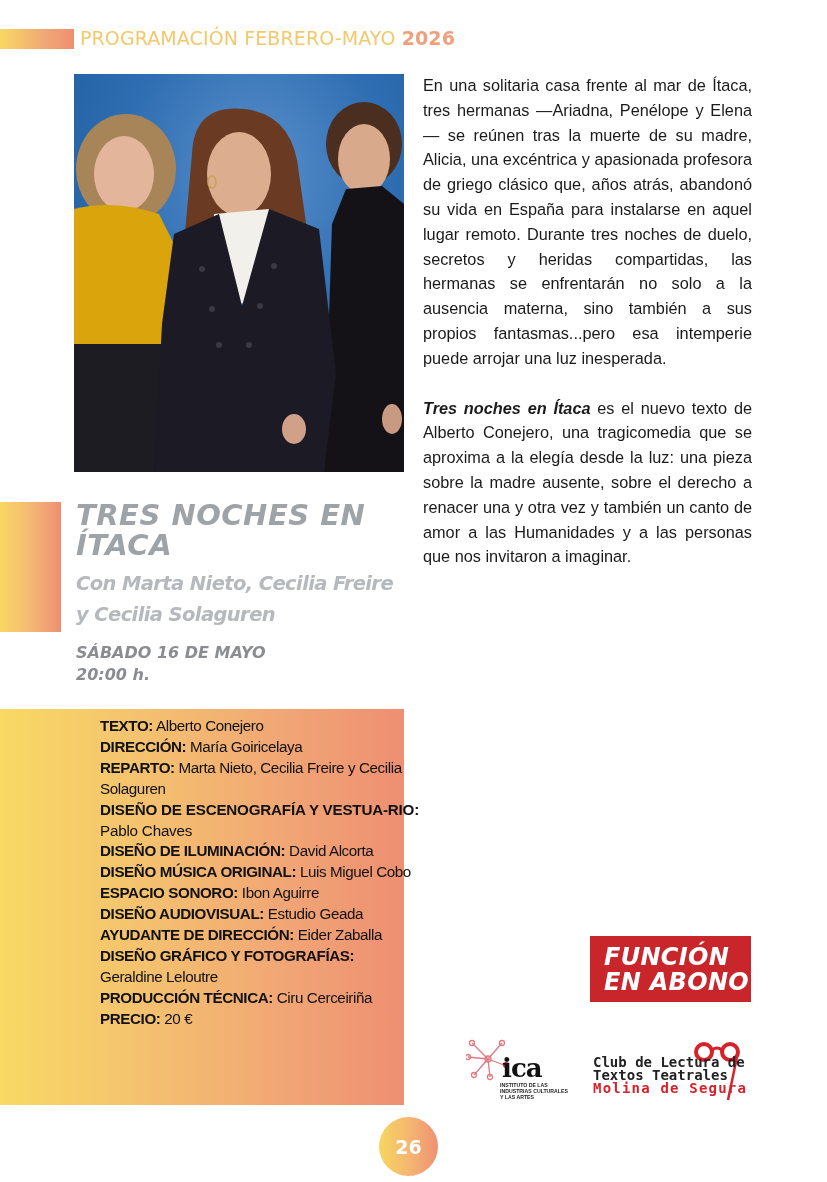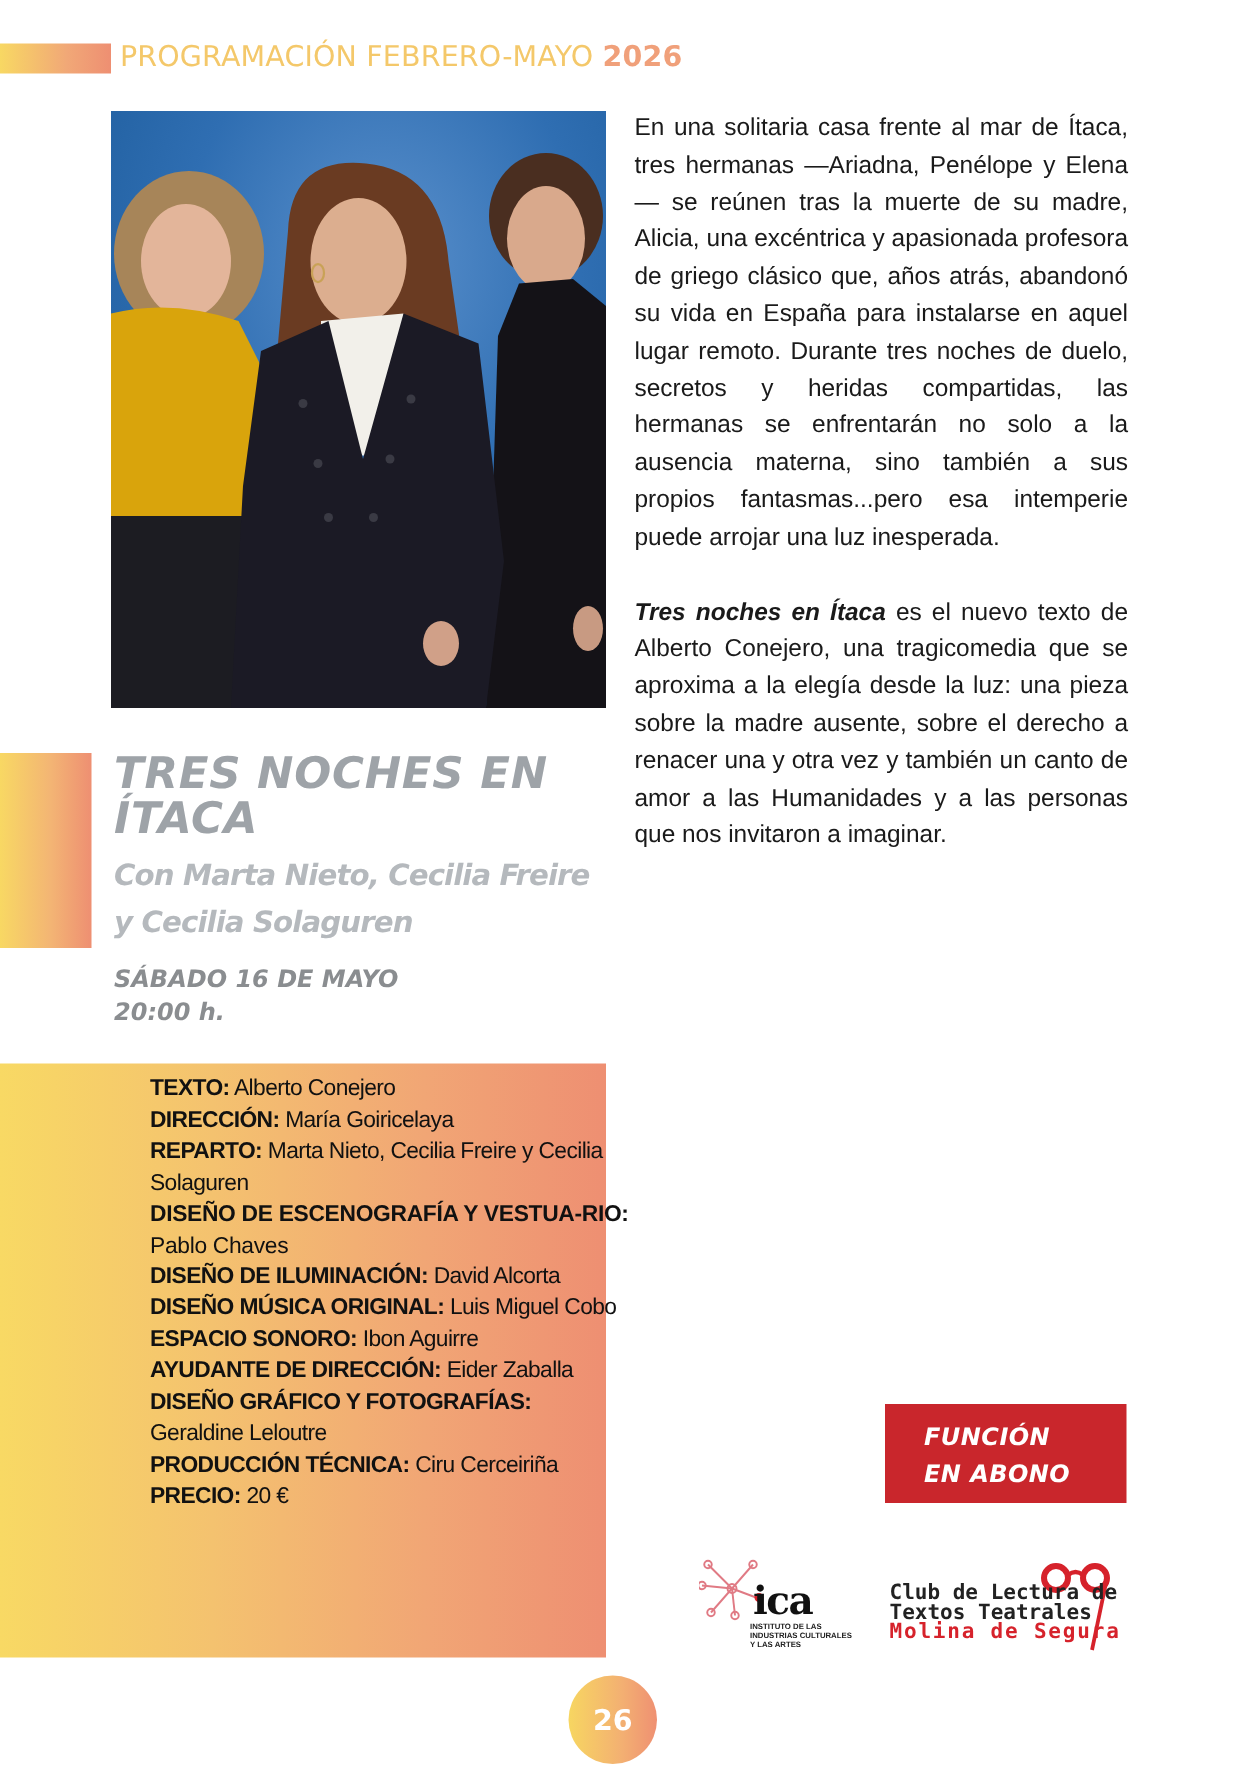--- a/index.html
+++ b/index.html
@@ -59,23 +59,23 @@
     .desc {
       position: absolute; left: 423px; top: 73px; width: 329px;
       font-family: "Liberation Sans", sans-serif; font-size: 16.3px; line-height: 24.8px;
       text-align: justify; color: #1a1a1a;
     }
     .desc p { margin-bottom: 25px; }
     .desc .em { font-weight: bold; font-style: italic; }
 
     .abono-badge {
       position: absolute; left: 590px; top: 936px; width: 161px; height: 66px;
-      background: #c9262c; color: #fff; padding: 9px 0 0 26px;
-      font-family: "DejaVu Sans", sans-serif; font-style: italic; font-weight: bold;
-      font-size: 16px; line-height: 25px; letter-spacing: 0.3px;
+      background: #c9262c; color: #fff; padding: 9px 0 0 14px;
+      font-family: "DejaVu Sans", sans-serif; font-style: italic; font-weight: bold;
+      font-size: 24px; line-height: 25px; letter-spacing: 0.3px;
     }
 
     .logo-ica { position: absolute; left: 466px; top: 1037px; width: 104px; height: 66px; }
     .ica-text {
       position: absolute; left: 36px; top: 16px;
       font-family: "DejaVu Serif", serif; font-weight: bold; font-size: 26px; color: #111;
       letter-spacing: -1px;
     }
     .ica-sub {
       position: absolute; left: 34px; top: 45px; width: 72px;
@@ -154,20 +154,21 @@
 </div>
 
 <div class="credits">
   <div class="credit-line"><b>TEXTO:</b> <span>Alberto Conejero</span></div>
   <div class="credit-line"><b>DIRECCIÓN:</b> <span>María Goiricelaya</span></div>
   <div class="credit-line"><b>REPARTO:</b> <span>Marta Nieto, Cecilia Freire y Cecilia Solaguren</span></div>
   <div class="credit-line" style="letter-spacing:-0.2px"><b>DISEÑO DE ESCENOGRAFÍA Y VESTUA-RIO:</b> <span>Pablo Chaves</span></div>
   <div class="credit-line"><b>DISEÑO DE ILUMINACIÓN:</b> <span>David Alcorta</span></div>
   <div class="credit-line"><b>DISEÑO MÚSICA ORIGINAL:</b> <span>Luis Miguel Cobo</span></div>
   <div class="credit-line"><b>ESPACIO SONORO:</b> <span>Ibon Aguirre</span></div>
+  <div class="credit-line"><b>DISEÑO AUDIOVISUAL:</b> <span>Estudio Geada</span></div>
   <div class="credit-line"><b>AYUDANTE DE DIRECCIÓN:</b> <span>Eider Zaballa</span></div>
   <div class="credit-line"><b>DISEÑO GRÁFICO Y FOTOGRAFÍAS:</b> <span>Geraldine Leloutre</span></div>
   <div class="credit-line"><b>PRODUCCIÓN TÉCNICA:</b> <span>Ciru Cerceiriña</span></div>
   <div class="credit-line"><b>PRECIO:</b> <span>20 €</span></div>
 </div>
 
 <div class="desc">
   <p>En una solitaria casa frente al mar de Ítaca, tres hermanas —Ariadna, Penélope y Elena— se reúnen tras la muerte de su madre, Alicia, una excéntrica y apasionada profesora de griego clásico que, años atrás, abandonó su vida en España para instalarse en aquel lugar remoto. Durante tres noches de duelo, secretos y heridas compartidas, las hermanas se enfrentarán no solo a la ausencia materna, sino también a sus propios fantasmas...pero esa intemperie puede arrojar una luz inesperada.</p>
   <p><span class="em">Tres noches en Ítaca</span><span> es el nuevo texto de Alberto Conejero, una tragicomedia que se aproxima a la elegía desde la luz: una pieza sobre la madre ausente, sobre el derecho a renacer una y otra vez y también un canto de amor a las Humanidades y a las personas que nos invitaron a imaginar.</span></p>
 </div>

